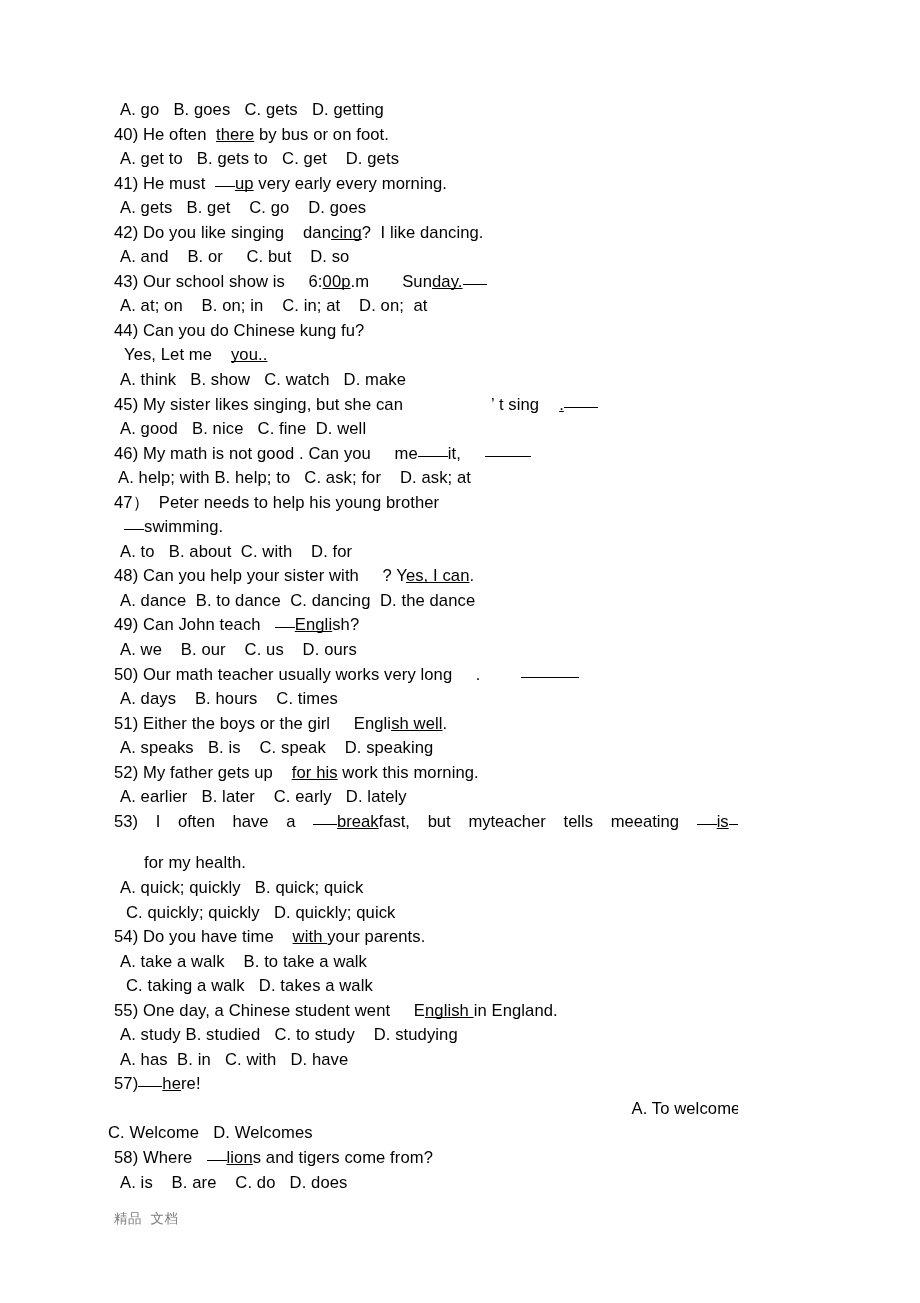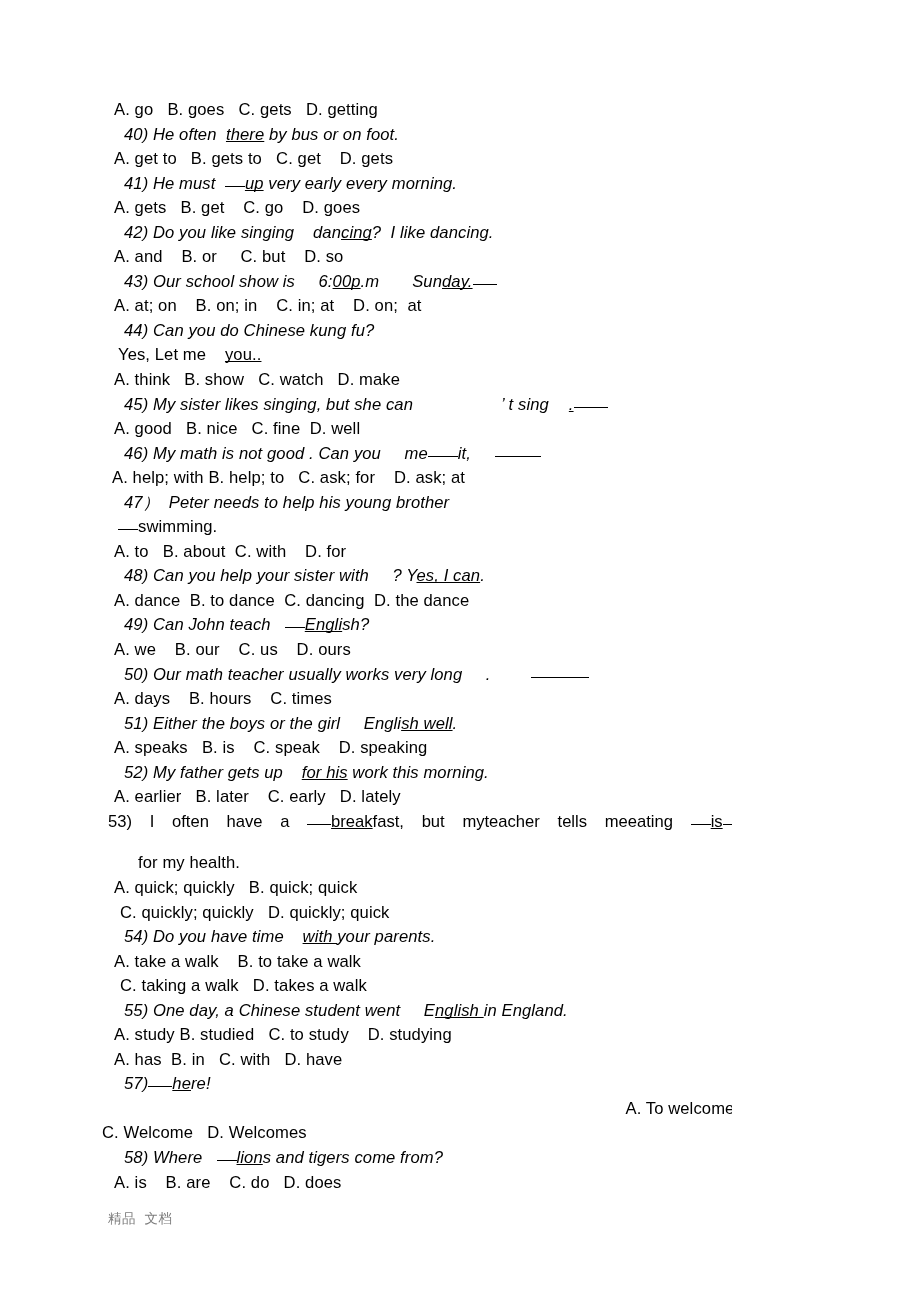--- a/index.html
+++ b/index.html
@@ -12,21 +12,21 @@
     height: 1303px;
     position: relative;
     font-family: "Liberation Sans", sans-serif;
     color: #000000;
     -webkit-font-smoothing: none;
   }
 
   
   .page {
     position: absolute;
-    left: 0; top: 0;
+    left: 6px; top: 0;
     width: 732px;
     height: 1303px;
     overflow: hidden;
   }
 
   
   .content {
     position: absolute;
     left: 108px;
     top: 98px;
@@ -34,21 +34,21 @@
   }
 
   .line {
     font-size: 16.6px;
     line-height: 24.55px;
     white-space: pre;
     letter-spacing: 0.1px;
   }
 
   
-  .q { margin-left: 16px; font-style: italic; }
+  .q { margin-left: 0px; }
   
   .opt { margin-left: 6px; }
   .opt2 { margin-left: 12px; }
   
   .cont { margin-left: 10px; }
   .cont2 { margin-left: 30px; margin-top: 17px; }
   .flush { margin-left: -6px; }
 
   
   .u {

